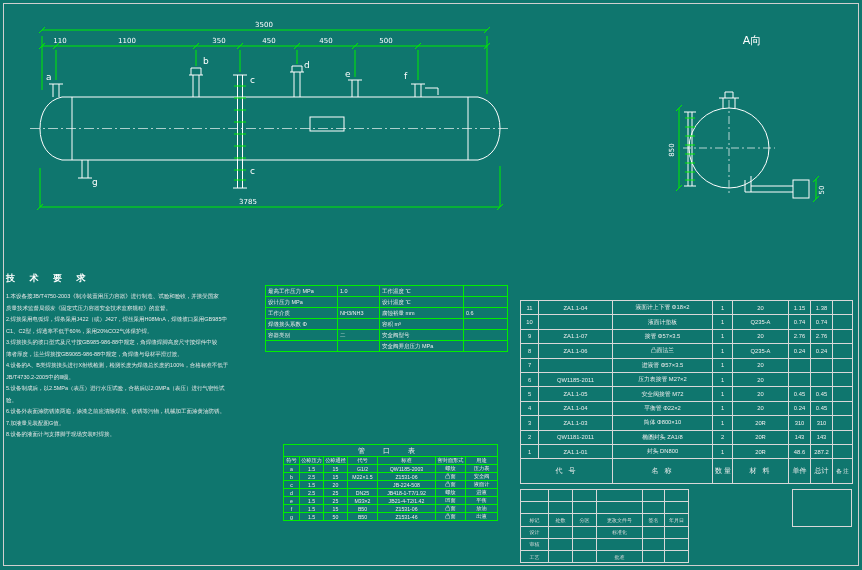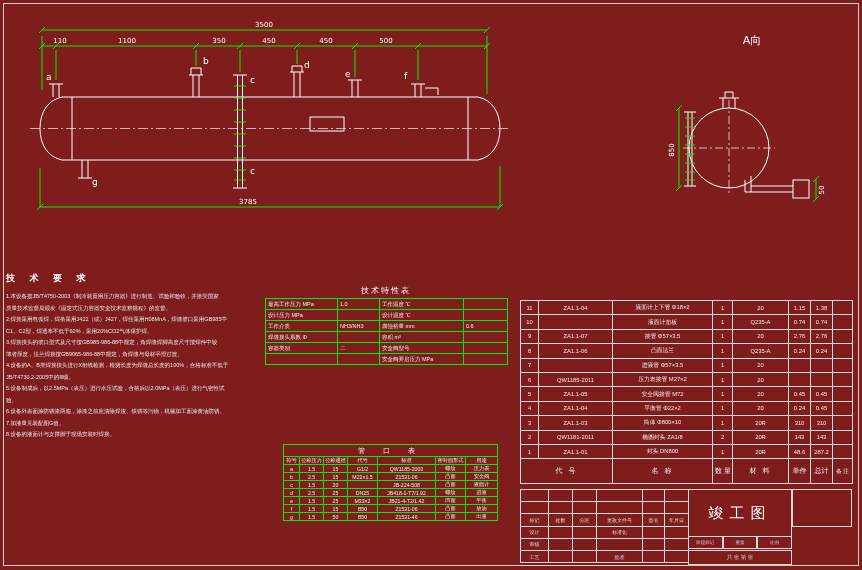--- a/index.html
+++ b/index.html
@@ -1,16 +1,16 @@
 <!DOCTYPE html>
 <html><head>
 <meta charset="utf-8">
 <style>
   html,body{margin:0;padding:0;background:#000;}
-  #sheet{position:relative;width:862px;height:570px;background:#7f1d1d;overflow:hidden;
+  #sheet{position:relative;width:862px;height:570px;background:#0f766e;overflow:hidden;
          font-family:"Liberation Sans",sans-serif;color:#fff;}
   .abs{position:absolute;}
   .frame{left:3px;top:3px;width:854px;height:561px;border:1px solid #cfcfcf;}
   svg text{font-family:"DejaVu Sans",sans-serif;}
   
   .techreq{left:6px;top:272px;width:260px;}
   .techreq .title{font-size:9px;font-weight:bold;letter-spacing:6px;text-align:left;margin-bottom:6px;}
   .techreq .line{font-size:5.5px;line-height:11.5px;white-space:nowrap;color:#e8e8e8;}
   
   .techtab{left:265px;top:285px;width:242px;}
@@ -151,21 +151,20 @@
     <div class="line">4.设备的A、B类焊接接头进行X射线检测，检测长度为焊缝总长度的100%，合格标准不低于</div>
     <div class="line">JB/T4730.2-2005中的Ⅲ级。</div>
     <div class="line">5.设备制成后，以2.5MPa（表压）进行水压试验，合格后以2.0MPa（表压）进行气密性试</div>
     <div class="line">验。</div>
     <div class="line">6.设备外表面涂防锈漆两遍，涂漆之前应清除焊渣、铁锈等污物，机械加工面涂黄油防锈。</div>
     <div class="line">7.加液量见装配图G值。</div>
     <div class="line">8.设备的液面计与支撑脚于现场安装时焊接。</div>
   </div>
 
   <div class="abs techtab">
-    <div class="title">技术特性表</div>
     <table style="width:242px">
       <colgroup>
           <col style="width:72px">
           <col style="width:42px">
           <col style="width:84px">
           <col style="width:44px">
         </colgroup>
       <tbody>
           <tr>
         <td>最高工作压力 MPa</td>
@@ -489,28 +488,19 @@
             <td>工艺</td>
             <td></td>
             <td></td>
             <td>批准</td>
             <td></td>
             <td></td>
           </tr>
     </tbody>
       </table>
 
-    <div class="abs tb-mid">
-      <div class="abs tb-doc">竣工图</div>
-      <div class="abs tb-stage">
-        <div>阶段标记</div>
-        <div>重量</div>
-        <div>比例</div>
-      </div>
-      <div class="abs tb-sheets">共 张 第 张</div>
-    </div>
 
     <div class="abs tb-right">
       <div class="abs tb-rtop"></div>
     </div>
   </div>
 
 </div>
 
 </body></html>

